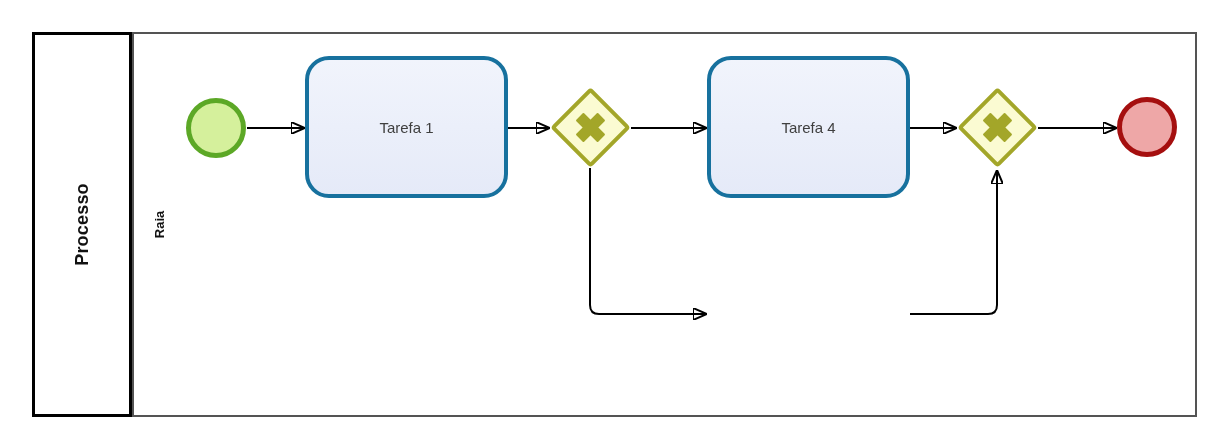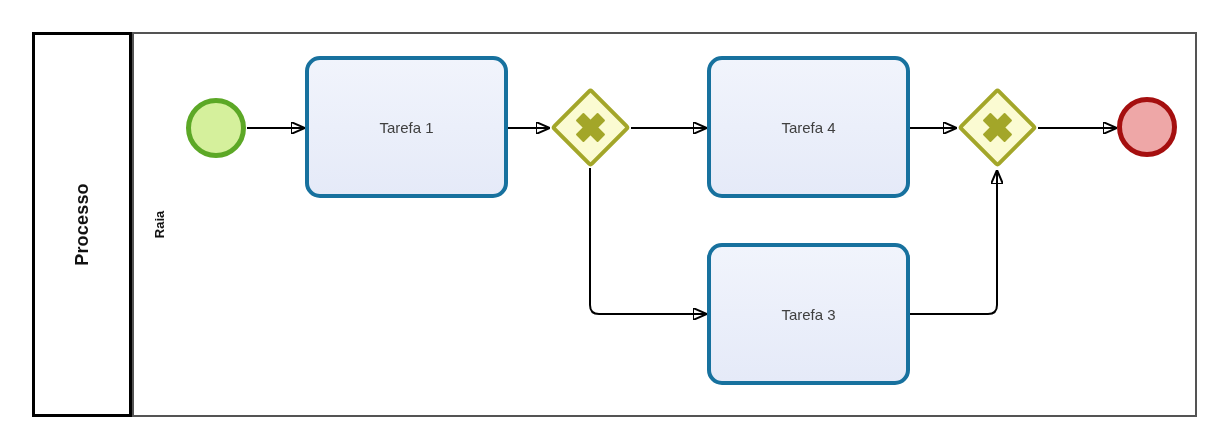--- a/index.html
+++ b/index.html
@@ -39,21 +39,21 @@
     position:absolute;left:143px;top:32px;width:34px;height:385px;
     display:flex;align-items:center;justify-content:center;z-index:2;
   }
   .lane-label-strip .vtext{
     transform:rotate(-90deg);white-space:nowrap;
     font-size:13px;font-weight:bold;color:#111111;
   }
 
   .task{
     position:absolute;width:203px;height:142px;
-    border:4px solid var(--task-border);border-radius:15px;
+    border:4px solid var(--task-border);border-radius:24px;
     background:linear-gradient(180deg,var(--task-fill-top) 0%,var(--task-fill-bottom) 100%);
     display:flex;align-items:center;justify-content:center;
     font-size:15px;color:var(--label-color);z-index:3;
   }
   .task1{left:305px;top:56px;}
   .task2{left:707px;top:56px;}
   .task3{left:707px;top:243px;}
 
   .event{
     position:absolute;width:60px;height:60px;border-radius:50%;z-index:3;
@@ -119,23 +119,20 @@
 
   <div class="gateway gateway1">
     <div class="gw-bar-h"></div>
     <div class="gw-bar-v"></div>
   </div>
 
   <div class="task task2">
     <span>Tarefa 4</span>
   </div>
 
-  <div class="task task3">
-    <span>Tarefa 3</span>
-  </div>
 
   <div class="gateway gateway2">
     <div class="gw-bar-h"></div>
     <div class="gw-bar-v"></div>
   </div>
 
   <div class="event event-end"></div>
 
 </div>
 

